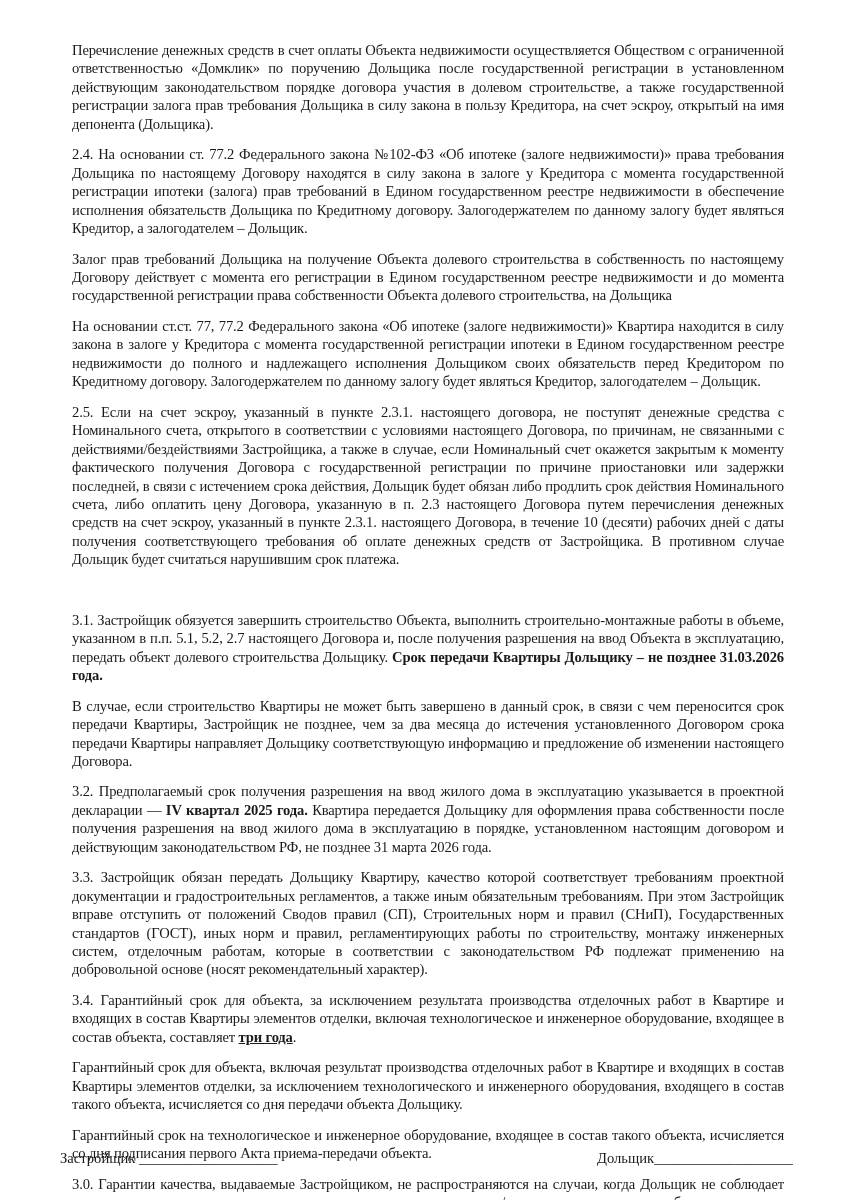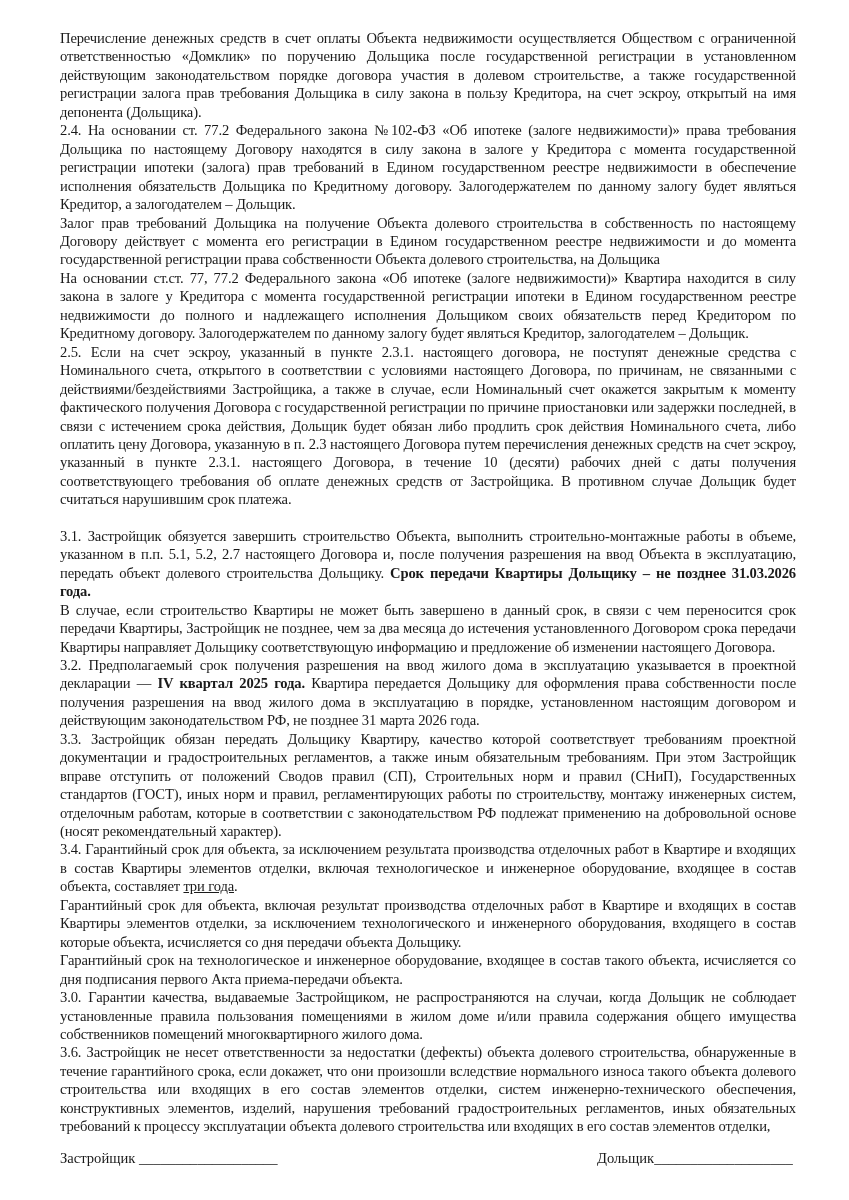--- a/index.html
+++ b/index.html
@@ -2,25 +2,25 @@
 <html><head>
 <meta charset="utf-8">
 <style>
   html, body { margin: 0; padding: 0; background: #ffffff; }
   body { width: 849px; height: 1200px; overflow: hidden; position: relative; }
   .page {
     position: absolute; left: 60px; top: 29px; width: 736px;
     font-family: "Liberation Serif", serif; font-size: 14.6px; line-height: 18.45px;
     color: #1a1a1a; text-align: justify; letter-spacing: -0.15px;
   }
-  .page p { margin: 0; }
+  .page p { margin: 12px; }
   .gap { height: 18px; }
   .heading { text-align: center; font-weight: bold; margin: 0; }
   .b { font-weight: bold; }
-  .bu { font-weight: normal; text-decoration: underline; }
+  .bu { font-weight: bold; text-decoration: underline; }
   .sig {
     position: absolute; top: 1150px; font-family: "Liberation Serif", serif;
     font-size: 14.6px; color: #1a1a1a; white-space: pre;
   }
   .sig-left { left: 60px; }
   .sig-right { left: 597px; }
 </style>
 </head>
 <body>
 
@@ -29,20 +29,20 @@
   <p>2.4. На основании ст. 77.2 Федерального закона №102-ФЗ «Об ипотеке (залоге недвижимости)» права требования Дольщика по настоящему Договору находятся в силу закона в залоге у Кредитора с момента государственной регистрации ипотеки (залога) прав требований в Едином государственном реестре недвижимости в обеспечение исполнения обязательств Дольщика по Кредитному договору. Залогодержателем по данному залогу будет являться Кредитор, а залогодателем – Дольщик.</p>
   <p>Залог прав требований Дольщика на получение Объекта долевого строительства в собственность по настоящему Договору действует с момента его регистрации в Едином государственном реестре недвижимости и до момента государственной регистрации права собственности Объекта долевого строительства, на Дольщика</p>
   <p>На основании ст.ст. 77, 77.2 Федерального закона «Об ипотеке (залоге недвижимости)» Квартира находится в силу закона в залоге у Кредитора с момента государственной регистрации ипотеки в Едином государственном реестре недвижимости до полного и надлежащего исполнения Дольщиком своих обязательств перед Кредитором по Кредитному договору. Залогодержателем по данному залогу будет являться Кредитор, залогодателем – Дольщик.</p>
   <p>2.5. Если на счет эскроу, указанный в пункте 2.3.1. настоящего договора, не поступят денежные средства с Номинального счета, открытого в соответствии с условиями настоящего Договора, по причинам, не связанными с действиями/бездействиями Застройщика, а также в случае, если Номинальный счет окажется закрытым к моменту фактического получения Договора с государственной регистрации по причине приостановки или задержки последней, в связи с истечением срока действия, Дольщик будет обязан либо продлить срок действия Номинального счета, либо оплатить цену Договора, указанную в п. 2.3 настоящего Договора путем перечисления денежных средств на счет эскроу, указанный в пункте 2.3.1. настоящего Договора, в течение 10 (десяти) рабочих дней с даты получения соответствующего требования об оплате денежных средств от Застройщика. В противном случае Дольщик будет считаться нарушившим срок платежа.</p>
   <div class="gap"></div>
   <p><span>3.1. Застройщик обязуется завершить строительство Объекта, выполнить строительно-монтажные работы в объеме, указанном в п.п. 5.1, 5.2, 2.7 настоящего Договора и, после получения разрешения на ввод Объекта в эксплуатацию, передать объект долевого строительства Дольщику. </span><span class="b">Срок передачи Квартиры Дольщику – не позднее 31.03.2026 года.</span></p>
   <p>В случае, если строительство Квартиры не может быть завершено в данный срок, в связи с чем переносится срок передачи Квартиры, Застройщик не позднее, чем за два месяца до истечения установленного Договором срока передачи Квартиры направляет Дольщику соответствующую информацию и предложение об изменении настоящего Договора.</p>
   <p><span>3.2. Предполагаемый срок получения разрешения на ввод жилого дома в эксплуатацию указывается в проектной декларации — </span><span class="b">IV квартал 2025 года.</span><span> Квартира передается Дольщику для оформления права собственности после получения разрешения на ввод жилого дома в эксплуатацию в порядке, установленном настоящим договором и действующим законодательством РФ, не позднее 31 марта 2026 года.</span></p>
   <p>3.3. Застройщик обязан передать Дольщику Квартиру, качество которой соответствует требованиям проектной документации и градостроительных регламентов, а также иным обязательным требованиям. При этом Застройщик вправе отступить от положений Сводов правил (СП), Строительных норм и правил (СНиП), Государственных стандартов (ГОСТ), иных норм и правил, регламентирующих работы по строительству, монтажу инженерных систем, отделочным работам, которые в соответствии с законодательством РФ подлежат применению на добровольной основе (носят рекомендательный характер).</p>
   <p><span>3.4. Гарантийный срок для объекта, за исключением результата производства отделочных работ в Квартире и входящих в состав Квартиры элементов отделки, включая технологическое и инженерное оборудование, входящее в состав объекта, составляет </span><span class="bu">три года</span><span>.</span></p>
-  <p>Гарантийный срок для объекта, включая результат производства отделочных работ в Квартире и входящих в состав Квартиры элементов отделки, за исключением технологического и инженерного оборудования, входящего в состав которые объекта, исчисляется со дня передачи объекта Дольщику.</p>
+  <p>Гарантийный срок для объекта, включая результат производства отделочных работ в Квартире и входящих в состав Квартиры элементов отделки, за исключением технологического и инженерного оборудования, входящего в состав такого объекта, исчисляется со дня передачи объекта Дольщику.</p>
   <p>Гарантийный срок на технологическое и инженерное оборудование, входящее в состав такого объекта, исчисляется со дня подписания первого Акта приема-передачи объекта.</p>
   <p>3.0. Гарантии качества, выдаваемые Застройщиком, не распространяются на случаи, когда Дольщик не соблюдает установленные правила пользования помещениями в жилом доме и/или правила содержания общего имущества собственников помещений многоквартирного жилого дома.</p>
   <p>3.6. Застройщик не несет ответственности за недостатки (дефекты) объекта долевого строительства, обнаруженные в течение гарантийного срока, если докажет, что они произошли вследствие нормального износа такого объекта долевого строительства или входящих в его состав элементов отделки, систем инженерно-технического обеспечения, конструктивных элементов, изделий, нарушения требований градостроительных регламентов, иных обязательных требований к процессу эксплуатации объекта долевого строительства или входящих в его состав элементов отделки,</p>
 </div>
 
 <div class="sig sig-left">Застройщик ___________________</div>
 <div class="sig sig-right">Дольщик___________________</div>
 
 </body></html>

